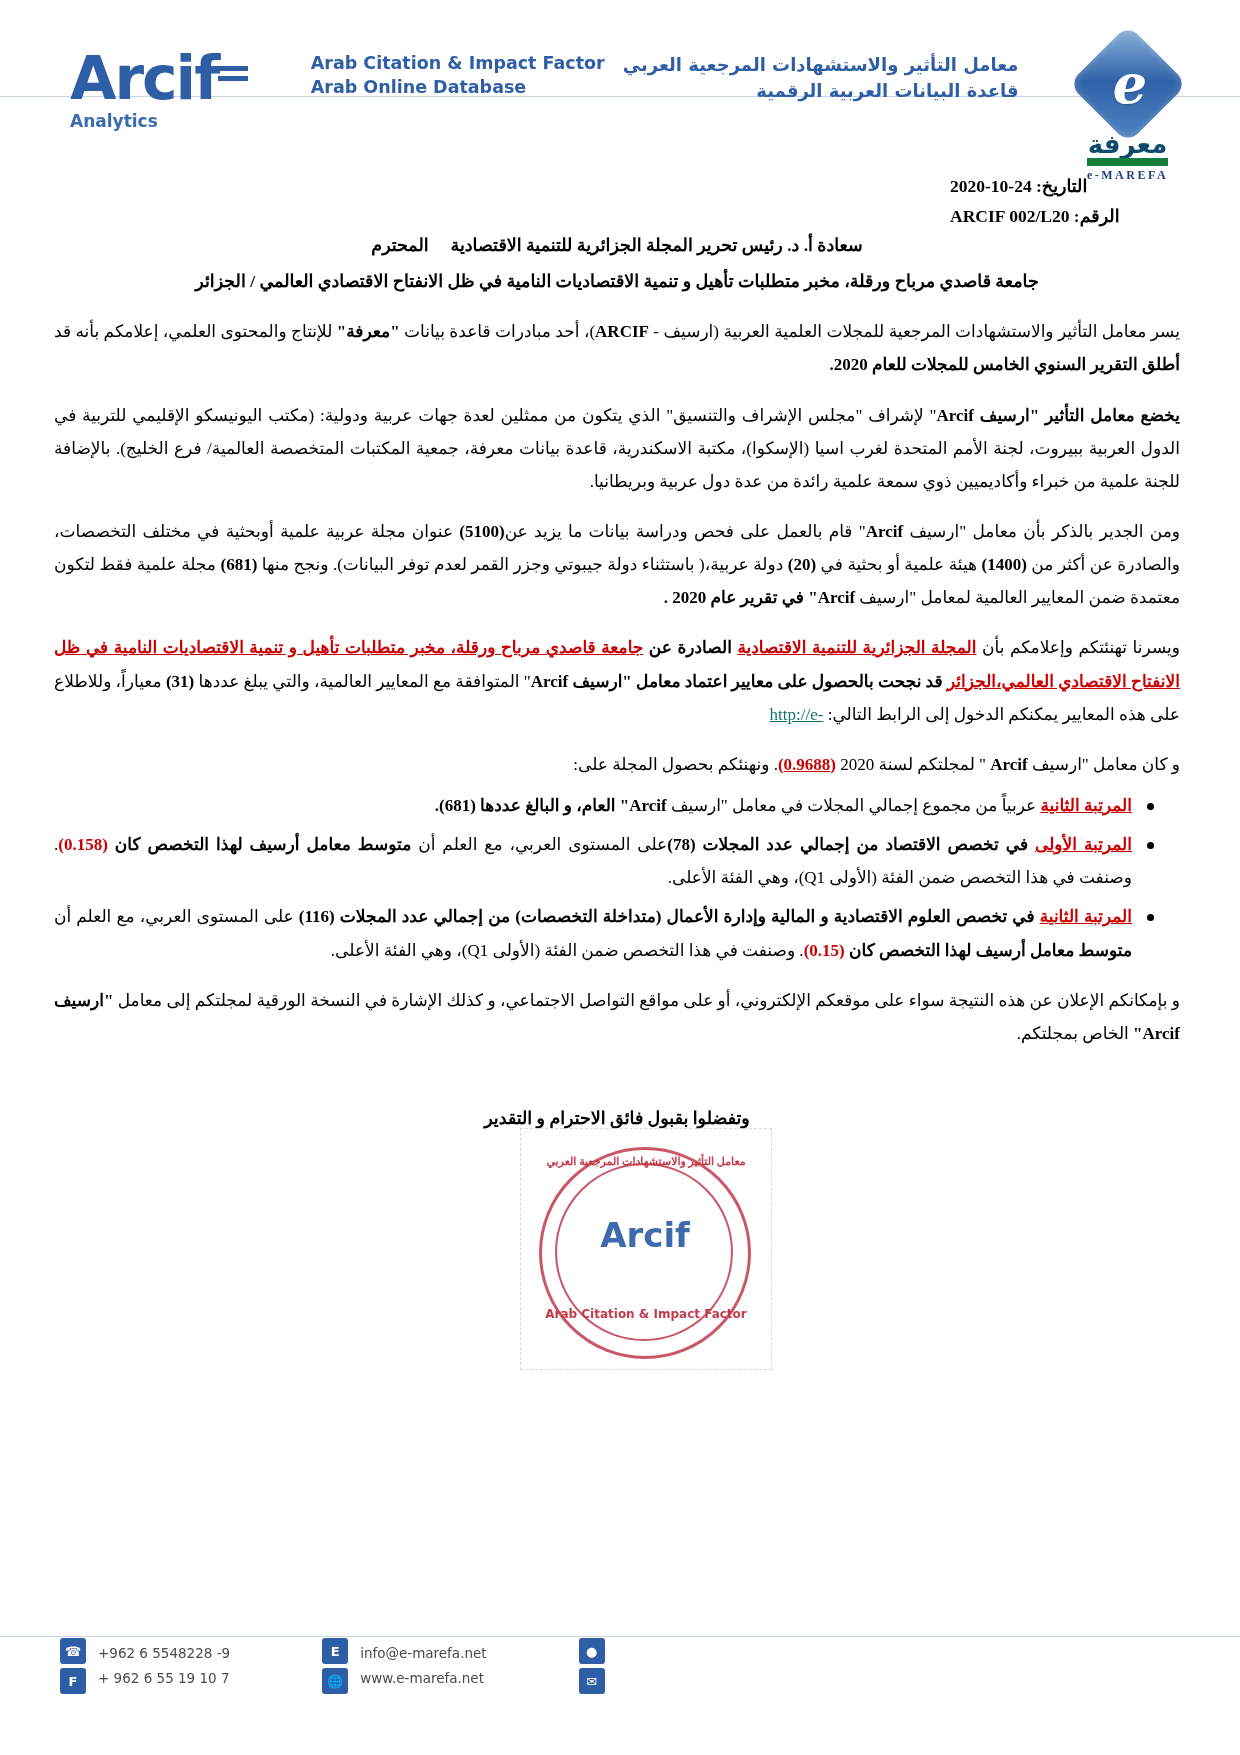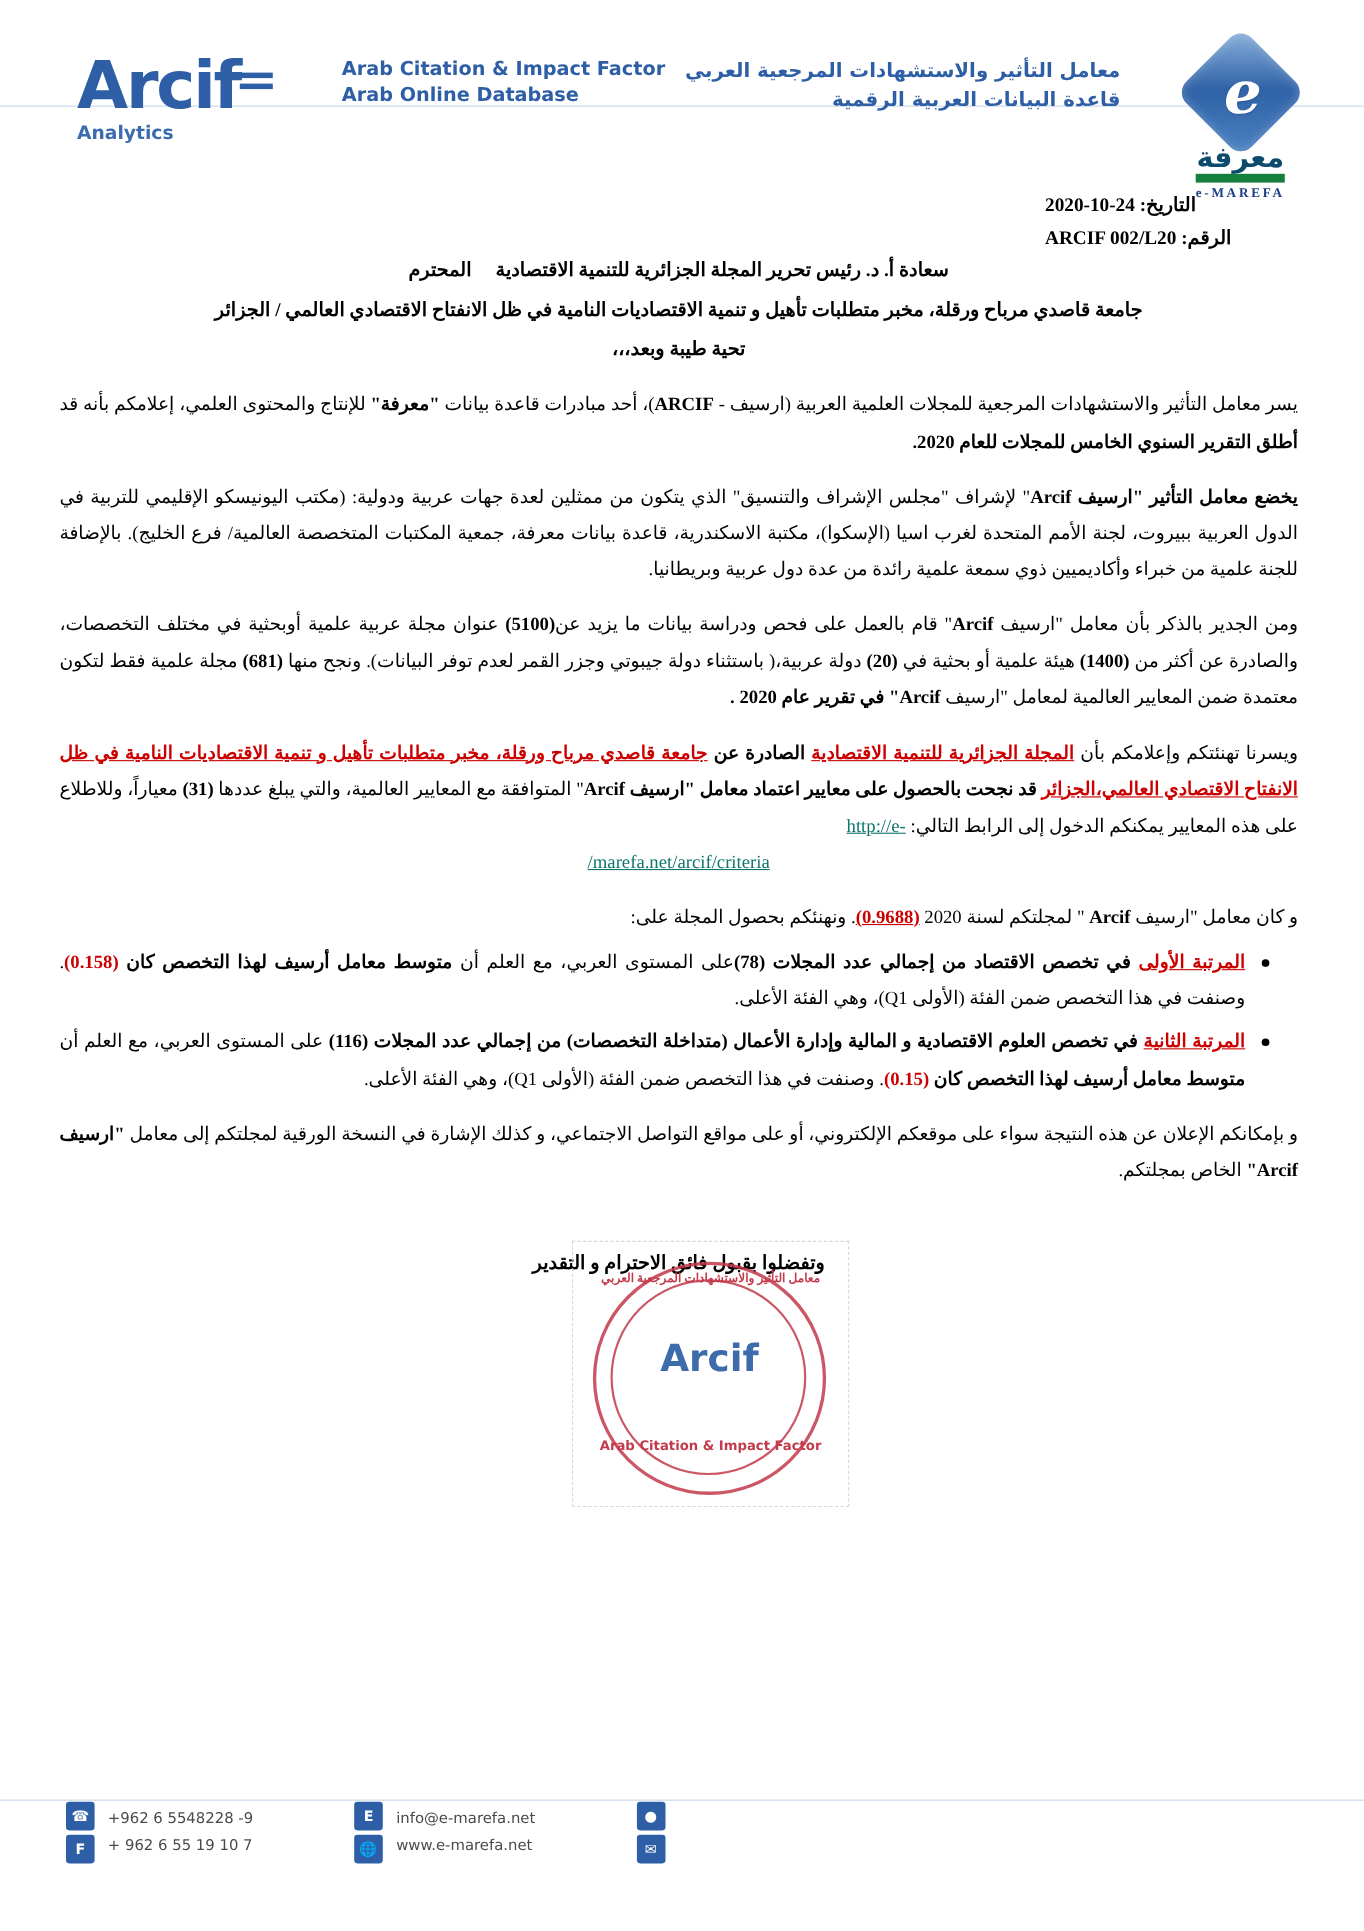--- a/index.html
+++ b/index.html
@@ -437,46 +437,45 @@
     <div class="meta-line">
       <span class="lbl">الرقم:</span>
       <span class="val">ARCIF 002/L20</span>
     </div>
   </div>
 
   <div class="body-wrap">
 
     <div class="addr l1">سعادة أ. د. رئيس تحرير المجلة الجزائرية للتنمية الاقتصادية&nbsp;&nbsp;&nbsp;&nbsp; المحترم</div>
     <div class="addr l2">جامعة قاصدي مرباح ورقلة، مخبر متطلبات تأهيل و تنمية الاقتصاديات النامية في ظل الانفتاح الاقتصادي العالمي / الجزائر</div>
-    <div class="addr l3">تحية طيبة وبعد،،،</div>
 
     <p class="para">
       <span>يسر معامل التأثير والاستشهادات المرجعية للمجلات العلمية العربية (ارسيف - </span><b>ARCIF</b><span>)، أحد مبادرات قاعدة بيانات </span><b>"معرفة"</b><span> للإنتاج والمحتوى العلمي، إعلامكم بأنه قد </span><b>أطلق التقرير السنوي الخامس للمجلات للعام 2020.</b>
     </p>
 
     <p class="para">
       <b>يخضع معامل التأثير "ارسيف </b><b>Arcif</b><span>" لإشراف "مجلس الإشراف والتنسيق" الذي يتكون من ممثلين لعدة جهات عربية ودولية: (مكتب اليونيسكو الإقليمي للتربية في الدول العربية ببيروت، لجنة الأمم المتحدة لغرب اسيا (الإسكوا)، مكتبة الاسكندرية، قاعدة بيانات معرفة، جمعية المكتبات المتخصصة العالمية/ فرع الخليج). بالإضافة للجنة علمية من خبراء وأكاديميين ذوي سمعة علمية رائدة من عدة دول عربية وبريطانيا.</span>
     </p>
 
     <p class="para">
       <span>ومن الجدير بالذكر بأن معامل "ارسيف </span><b>Arcif</b><span>" قام بالعمل على فحص ودراسة بيانات ما يزيد عن</span><b>(5100)</b><span> عنوان مجلة عربية علمية أوبحثية في مختلف التخصصات، والصادرة عن أكثر من </span><b>(1400)</b><span> هيئة علمية أو بحثية في </span><b>(20)</b><span> دولة عربية،( باستثناء دولة جيبوتي وجزر القمر لعدم توفر البيانات). ونجح منها </span><b>(681)</b><span> مجلة علمية فقط لتكون معتمدة ضمن المعايير العالمية لمعامل "ارسيف </span><b>Arcif</b><b>" في تقرير عام 2020 .</b>
     </p>
 
     <p class="para">
       <span>ويسرنا تهنئتكم وإعلامكم بأن </span><span class="red-u">المجلة الجزائرية للتنمية الاقتصادية</span><b> الصادرة عن </b><span class="red-u">جامعة قاصدي مرباح ورقلة، مخبر متطلبات تأهيل و تنمية الاقتصاديات النامية في ظل الانفتاح الاقتصادي العالمي،الجزائر</span><b> قد نجحت بالحصول على معايير اعتماد معامل "ارسيف </b><b>Arcif</b><span>" المتوافقة مع المعايير العالمية، والتي يبلغ عددها </span><b>(31)</b><span> معياراً، وللاطلاع على هذه المعايير يمكنكم الدخول إلى الرابط التالي: </span><a class="link" href="#">http://e-</a>
     </p>
-    <p class="para tight" style="text-align:center;margin-top:0;">
-      <a class="link" href="#">/marefa.net/arcif/criteria</a>
-    </p>
 
     <p class="para center">
       <span>و كان معامل "ارسيف </span><b>Arcif</b><span> " لمجلتكم لسنة 2020 </span><span class="red-u">(0.9688)</span><span>. ونهنئكم بحصول المجلة على:</span>
     </p>
 
     <ul class="ranks">
+      <li>
+        <span class="red-u">المرتبة الثانية</span><span> عربياً من مجموع إجمالي المجلات في معامل "ارسيف </span><b>Arcif</b><b>" العام، و البالغ عددها </b><b>(681)</b><b>.</b>
+      </li>
       <li>
         <span class="red-u">المرتبة الأولى</span><b> في تخصص الاقتصاد من إجمالي عدد المجلات </b><b>(78)</b><span>على المستوى العربي، مع العلم أن </span><b>متوسط معامل أرسيف لهذا التخصص</b><b> كان </b><span class="red">(0.158)</span><span>. وصنفت في هذا التخصص ضمن الفئة (الأولى Q1)، وهي الفئة الأعلى.</span>
       </li>
       <li>
         <span class="red-u">المرتبة الثانية</span><b> في تخصص العلوم الاقتصادية و المالية وإدارة الأعمال (متداخلة التخصصات) من إجمالي عدد المجلات </b><b>(116)</b><span> على المستوى العربي، مع العلم أن </span><b>متوسط معامل أرسيف لهذا التخصص</b><b> كان </b><span class="red">(0.15)</span><span>. وصنفت في هذا التخصص ضمن الفئة (الأولى Q1)، وهي الفئة الأعلى.</span>
       </li>
     </ul>
 
     <p class="para">
       <span>و بإمكانكم الإعلان عن هذه النتيجة سواء على موقعكم الإلكتروني، أو على مواقع التواصل الاجتماعي، و كذلك الإشارة في النسخة الورقية لمجلتكم إلى معامل </span><b>"ارسيف Arcif"</b><span> الخاص بمجلتكم.</span>

